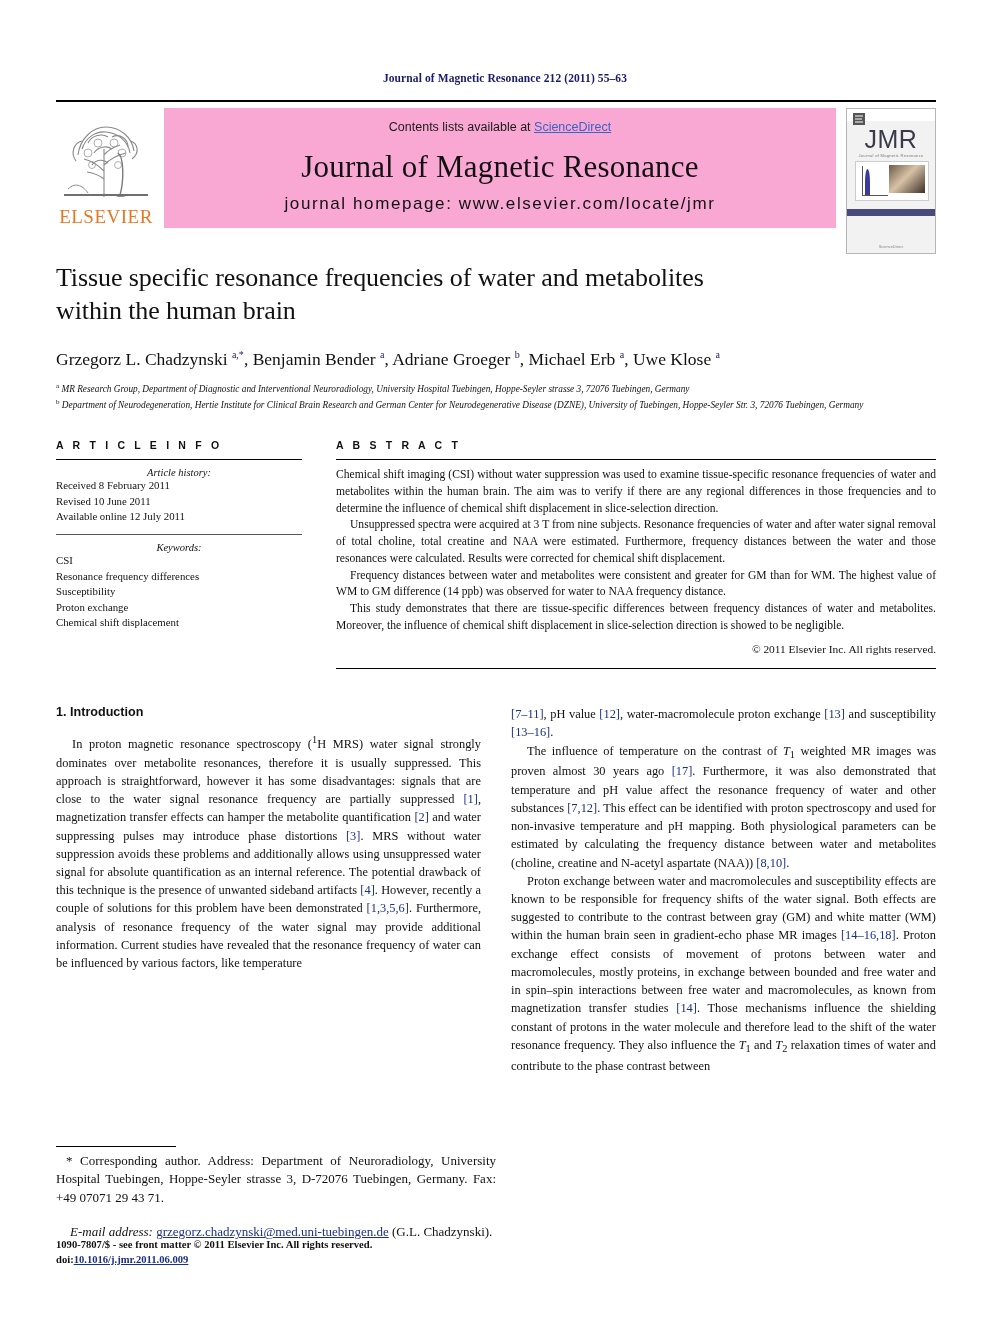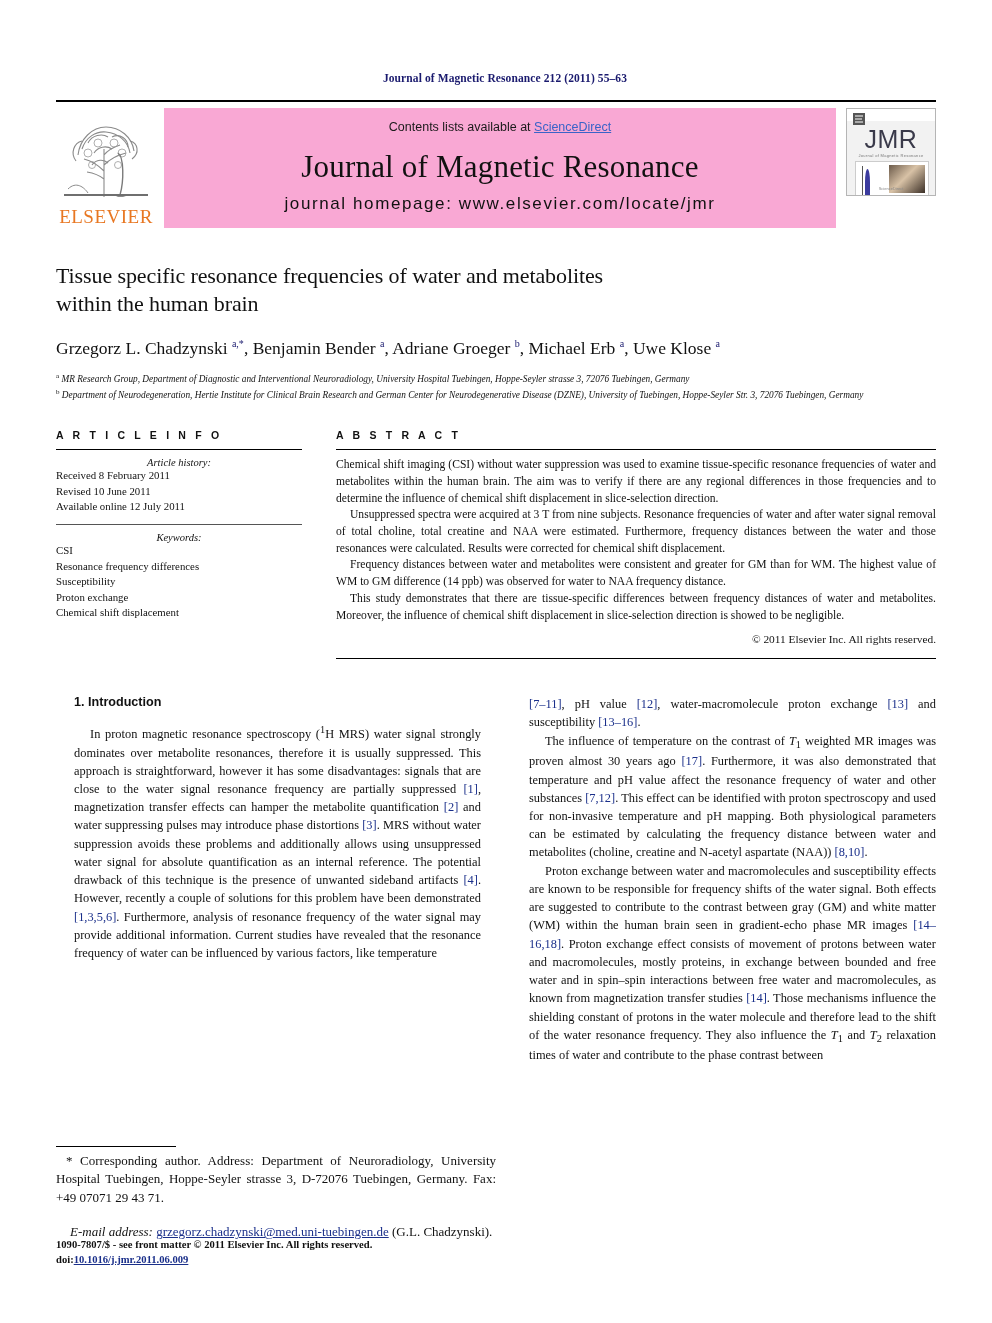--- a/index.html
+++ b/index.html
@@ -86,21 +86,21 @@
   .homepage-line {
     font-family: "Liberation Sans", sans-serif;
     font-size: 17px;
     letter-spacing: 1.6px;
     color: #111;
   }
 
   .cover-thumb {
     flex: 0 0 90px;
     width: 90px;
-    height: 88px;
+    height: 146px;
     border: 1px solid #b5b5b5;
     background: #f2f2f2;
     position: relative;
     overflow: hidden;
   }
   .cover-top-bar { position:absolute; left:0; top:0; width:100%; height:12px; background:#ffffff; }
   .cover-els { position:absolute; left:6px; top:4px; width:12px; height:12px; }
   .cover-jmr {
     position: absolute; top: 16px; left: 0; width: 100%;
     text-align: center; font-family: "Liberation Sans", sans-serif;
@@ -115,21 +115,21 @@
   .cover-fig .mini-img { position:absolute; right:3px; top:3px; width:36px; height:28px; background:linear-gradient(135deg,#6b5a4a,#d8c2a6 45%,#3b2f26); }
   .cover-fig .mini-axis { position:absolute; left:6px; bottom:4px; width:26px; height:30px; border-left:1px solid #555; border-bottom:1px solid #555;}
   .cover-fig .mini-peak { position:absolute; left:9px; bottom:5px; width:5px; height:26px; background:#3b3b9e; border-radius:50% 50% 0 0;}
   .cover-band { position:absolute; left:0; top:100px; width:100%; height:7px; background:#4a4a7a; }
   .cover-foot { position:absolute; bottom:4px; left:0; width:100%; text-align:center; font-size:4px; color:#888; font-family:"Liberation Sans",sans-serif;}
 
   
   .title-block { margin: 34px 56px 0 56px; }
   .paper-title {
     font-family: "Liberation Serif", serif;
-    font-size: 22px;
+    font-size: 26px;
     line-height: 1.26;
     font-weight: normal;
     color: #111;
     margin: 0;
     letter-spacing: -0.1px;
   }
   .authors {
     font-family: "Liberation Serif", serif;
     font-size: 17.5px;
     margin-top: 20px;
@@ -194,21 +194,21 @@
     color: #111;
   }
   .abs-bottom-rule { border-top: 1px solid #000; margin-top: 13px; }
 
   
   .body-cols {
     margin: 36px 56px 0 56px;
     display: flex;
     gap: 30px;
   }
-  .bcol { flex: 1 1 0; min-width: 0; position: relative; margin-left: 18px; }
+  .bcol { flex: 1 1 0; min-width: 0; position: relative; }
   .sect-title {
     font-family: "Liberation Sans", sans-serif;
     font-weight: bold;
     font-size: 12.6px;
     color: #111;
     margin: 0 0 13px 0;
   }
   .para {
     font-family: "Liberation Serif", serif;
     font-size: 12.4px;

